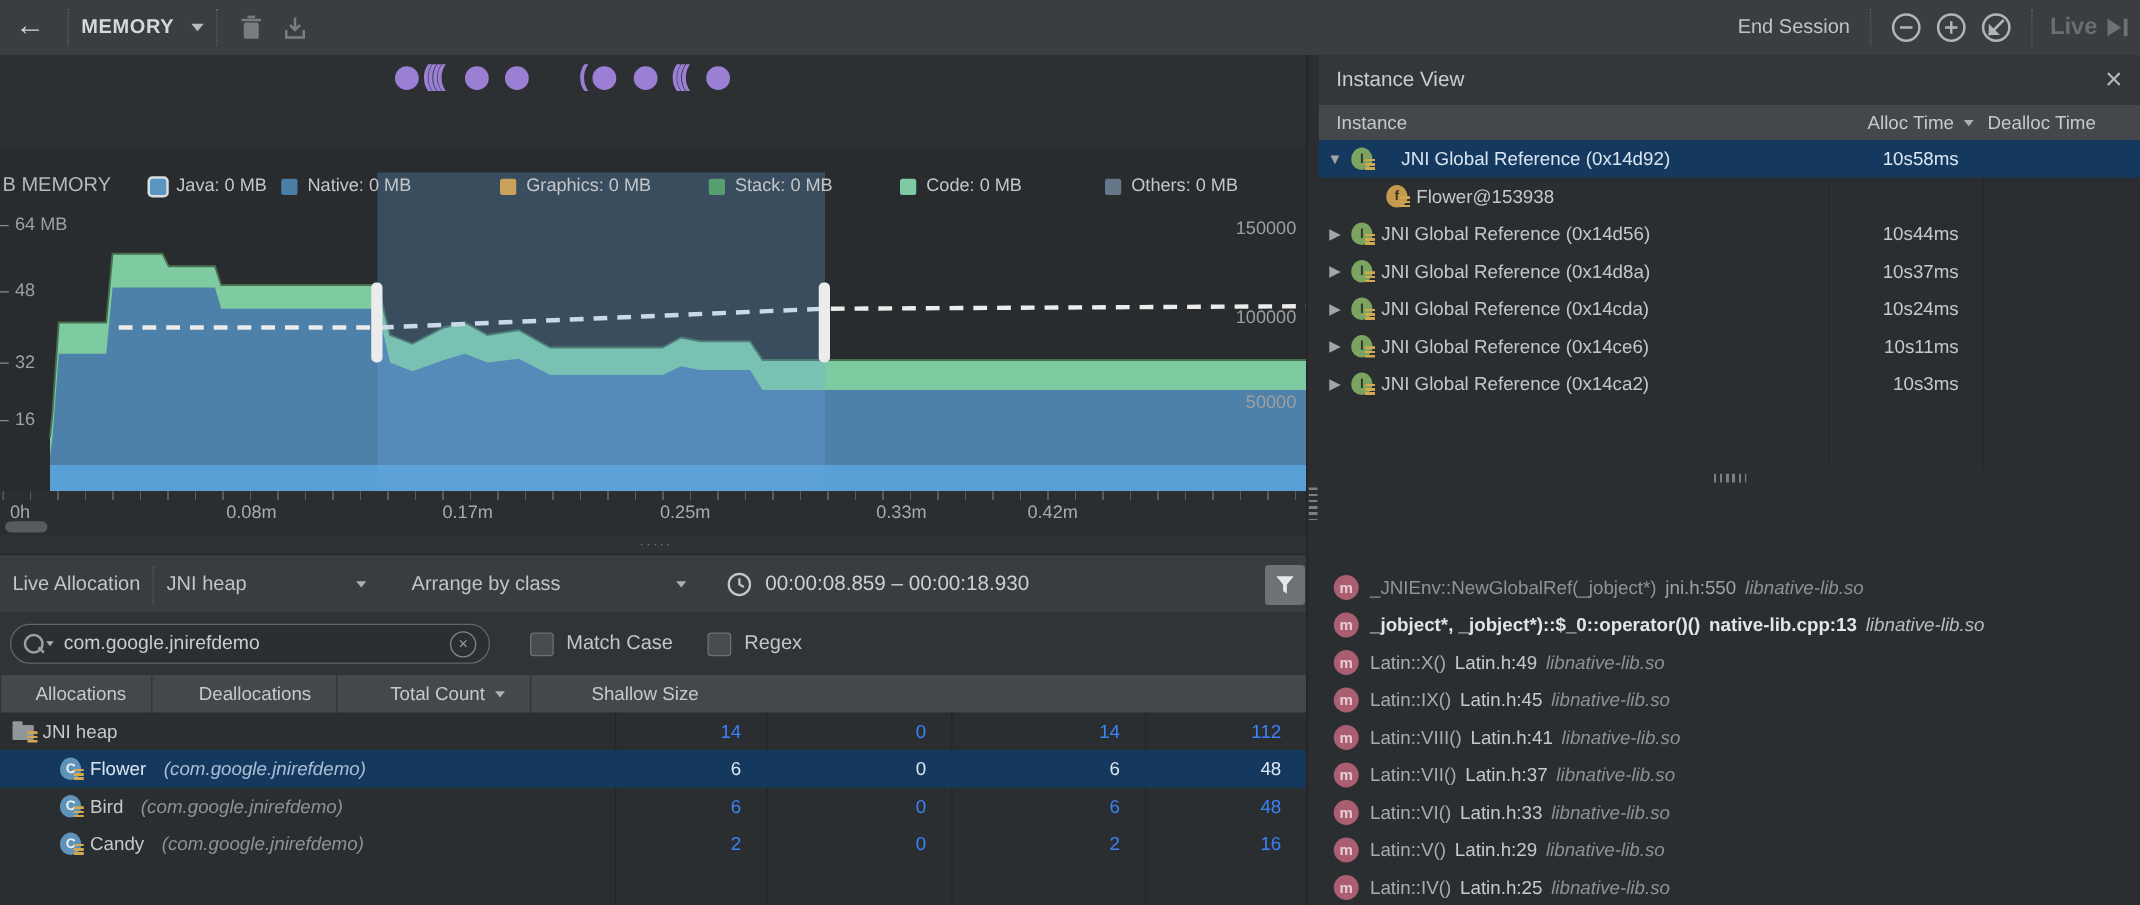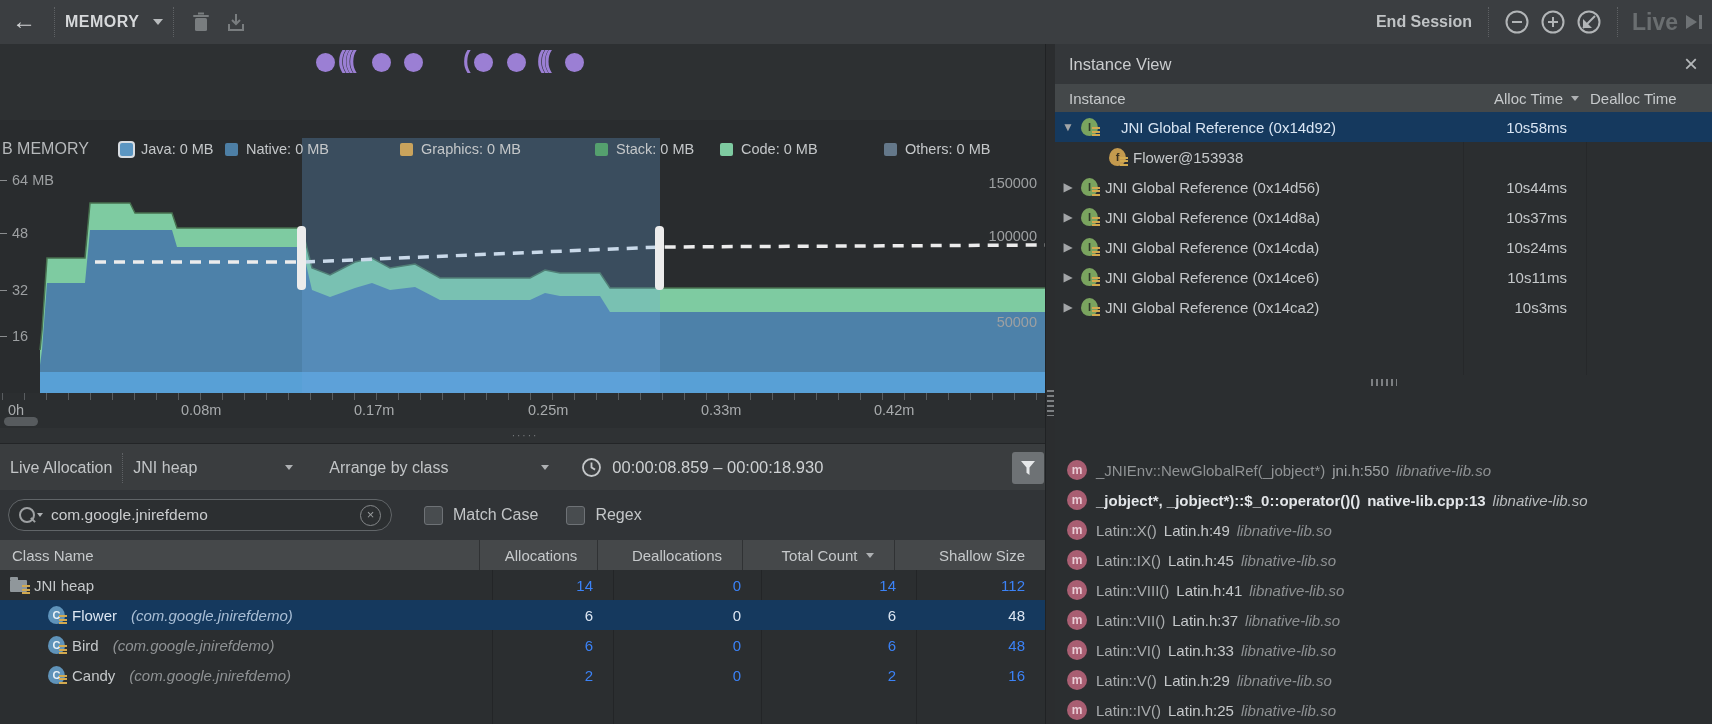--- a/index.html
+++ b/index.html
@@ -8,23 +8,23 @@
   .abs{position:absolute;}
   
   #top-toolbar{left:0;top:0;width:1712px;height:44px;background:#3b3e41;border-bottom:1px solid #202224;display:flex;align-items:center;}
   .tb-left{display:flex;align-items:center;height:100%;}
   .dotdiv{height:30px;border-left:1px dotted #5e6164;margin:0 10px;}
   .back-arrow{font-size:24px;color:#d2d4d6;padding:0 8px 2px 12px;line-height:1;}
   .memory-title{color:#d6d8da;font-size:16px;letter-spacing:.5px;font-weight:bold;}
   .caret{width:0;height:0;border-left:5px solid transparent;border-right:5px solid transparent;border-top:6px solid #b8bbbd;display:inline-block;}
   .caret.sm{border-left-width:4px;border-right-width:4px;border-top-width:5px;border-top-color:#aeb1b3;}
   .tb-right{margin-left:auto;display:flex;align-items:center;height:100%;padding-right:10px;}
-  .end-session{color:#c0c3c5;font-size:16px;margin-right:6px;font-weight:bold;}
+  .end-session{color:#c0c3c5;font-size:16px;margin-right:6px;}
   .circ-btn{margin:0 5px;display:flex;align-items:center;}
-  .live-label{color:#6a6e70;font-size:23px;font-weight:bold;margin:0 8px 0 4px;}
+  .live-label{color:#6a6e70;font-size:19px;font-weight:bold;margin:0 8px 0 4px;}
   .skip-icon{display:flex;align-items:center;gap:2px;}
   .skip-icon .tri{width:0;height:0;border-top:7px solid transparent;border-bottom:7px solid transparent;border-left:11px solid #6e7275;}
   .skip-icon .bar{width:3px;height:14px;background:#6e7275;}
   
   #event-strip{left:0;top:44px;width:1050px;height:76px;background:#2d3032;}
   .ev-dot{position:absolute;width:19px;height:19px;border-radius:50%;background:#9b7fd4;top:9px;}
   .ev-arcs{position:absolute;top:3px;color:#9b7fd4;font-size:23px;letter-spacing:-4px;font-weight:bold;}
   #activity-label{left:40px;top:80px;color:#b6b9bb;font-size:17px;}
   #activity-bar{left:40px;top:108px;width:1005px;height:7px;background:#5b5f62;border-radius:2px;}
   
@@ -210,21 +210,21 @@
           <span>Java: 0 MB</span>
         </span>
       <span class="legend-item" style="left:225px">
           <span class="swatch" style="background: rgb(77, 127, 165);"></span>
           <span>Native: 0 MB</span>
         </span>
       <span class="legend-item" style="left:400px">
           <span class="swatch" style="background: rgb(201, 163, 92);"></span>
           <span>Graphics: 0 MB</span>
         </span>
-      <span class="legend-item" style="left:595px">
+      <span class="legend-item" style="left:567px">
           <span class="swatch" style="background: rgb(85, 160, 110);"></span>
           <span>Stack: 0 MB</span>
         </span>
       <span class="legend-item" style="left:720px">
           <span class="swatch" style="background: rgb(126, 203, 161);"></span>
           <span>Code: 0 MB</span>
         </span>
       <span class="legend-item" style="left:884px">
           <span class="swatch" style="background: rgb(100, 120, 138);"></span>
           <span>Others: 0 MB</span>
@@ -233,32 +233,32 @@
 
     <span class="ytick" style="top:60px"></span>
     <span class="ytick" style="top:113px"></span>
     <span class="ytick" style="top:170px"></span>
     <span class="ytick" style="top:216px"></span>
     <span class="ylab" style="left:12px;top:60px">64 MB</span>
     <span class="ylab" style="left:12px;top:113px">48</span>
     <span class="ylab" style="left:12px;top:170px">32</span>
     <span class="ylab" style="left:12px;top:216px">16</span>
     <span class="ylab" style="right:8px;top:63px;text-align:right">150000</span>
-    <span class="ylab" style="right:8px;top:116px;text-align:center">100000</span>
+    <span class="ylab" style="right:8px;top:134px;text-align:center">100000</span>
     <span class="ylab" style="right:8px;top:202px;text-align:right">50000</span>
   </div>
 
   <div id="time-axis" class="abs">
     <div id="tick-strip"></div>
     <span class="tlab" style="left:8px">0h</span>
     <span class="tlab" style="left:181px">0.08m</span>
     <span class="tlab" style="left:354px">0.17m</span>
     <span class="tlab" style="left:528px">0.25m</span>
     <span class="tlab" style="left:701px">0.33m</span>
-    <span class="tlab" style="left:874px">0.42m</span>
+    <span class="tlab" style="left:822px">0.42m</span>
     <div id="axis-pill"></div>
   </div>
 
   <div id="left-splitter" class="abs h-splitter">·····</div>
 
   <div id="alloc-toolbar" class="abs">
     <span class="alloc-label">Live Allocation</span>
     <span class="dotdiv"></span>
     <span class="dd" style="width:160px">
         <span>JNI heap</span>
@@ -289,21 +289,20 @@
       <span id="search-text">com.google.jnirefdemo</span>
       <span class="clear-btn">×</span>
     </div>
     <span class="chk" style="margin-left:32px"></span>
     <span class="chk-label">Match Case</span>
     <span class="chk" style="margin-left:28px"></span>
     <span class="chk-label">Regex</span>
   </div>
 
   <div id="class-header" class="abs">
-    <span class="ch-cell" style="width:492px;border-left:none">Class Name</span>
     <span class="ch-cell ch-num" style="width:121px">Allocations</span>
     <span class="ch-cell ch-num" style="width:148px">Deallocations</span>
     <span class="ch-cell ch-num" style="width:155px">
         <span>Total Count</span>
         <span class="caret sm" style="margin-left:8px"></span>
       </span>
     <span class="ch-cell ch-num" style="width:155px">Shallow Size</span>
   </div>
   <span class="col-line abs" style="left:492px"></span>
   <span class="col-line abs" style="left:613px"></span>

